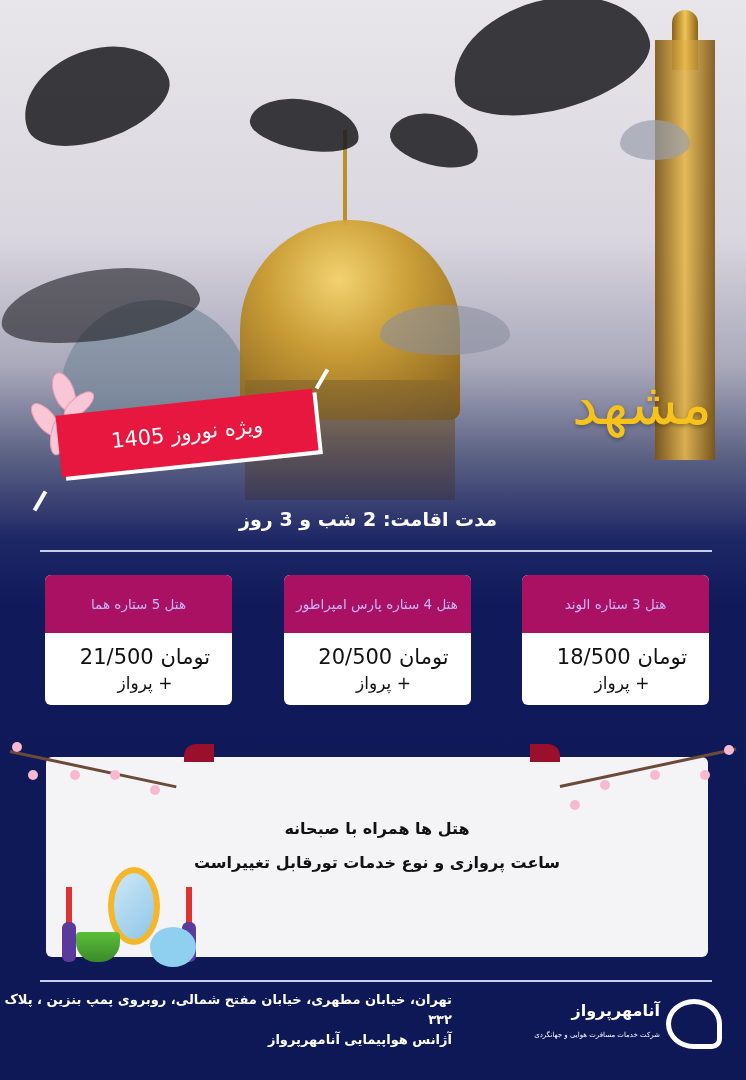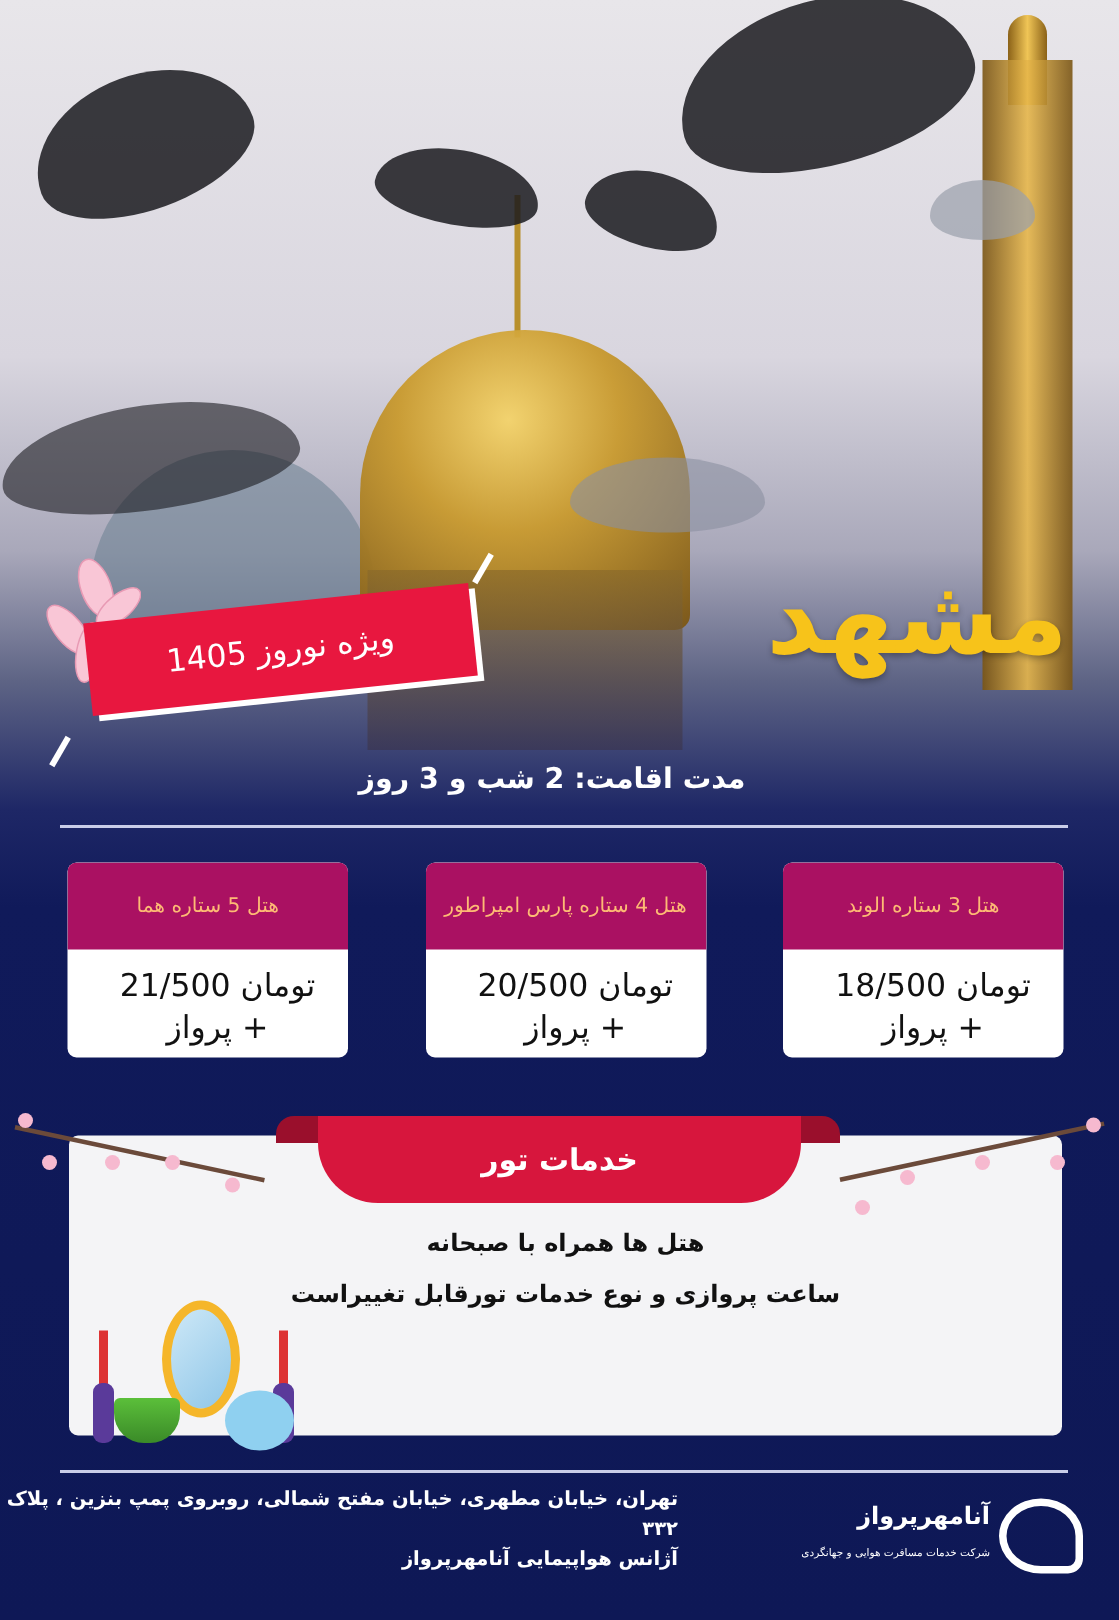--- a/index.html
+++ b/index.html
@@ -11,36 +11,36 @@
   .dome { position: absolute; left: 240px; top: 220px; width: 220px; height: 200px; border-radius: 110px 110px 10px 10px;
     background: radial-gradient(circle at 45% 30%, #f4d36a 0%, #c99a2e 40%, #7a5514 100%); opacity: .95; }
   .dome-base { position: absolute; left: 245px; top: 380px; width: 210px; height: 120px; background: linear-gradient(#8a6a2a,#3a3550); opacity: .7; }
   .spire { position: absolute; left: 343px; top: 130px; width: 4px; height: 95px; background: #b8902c; }
   .minaret { position: absolute; left: 655px; top: 40px; width: 60px; height: 420px;
     background: linear-gradient(90deg, #7a5514, #e6b64a 50%, #7a5514); opacity: .9; }
   .minaret-top { position: absolute; left: 672px; top: 10px; width: 26px; height: 60px; background: linear-gradient(90deg,#8b6218,#f0c556,#8b6218); border-radius: 13px 13px 0 0; }
   .dome2 { position: absolute; left: 60px; top: 300px; width: 190px; height: 160px; border-radius: 95px 95px 0 0; background: #6f8494; opacity: .6; }
   .bird { position: absolute; background: #1a1a1f; border-radius: 50% 50% 50% 50% / 60% 60% 40% 40%; opacity: .85; }
   
-  .city-title { position: absolute; right: 34px; top: 370px; color: #f7c31a; font-size: 70px; font-weight: bold; direction: rtl;
+  .city-title { position: absolute; right: 34px; top: 370px; color: #f7c31a; font-size: 58px; font-weight: normal; direction: rtl;
     text-shadow: 0 2px 4px rgba(0,0,0,.3); }
   .nowruz-badge { position: absolute; left: 58px; top: 402px; width: 258px; height: 62px; background: #e8173f;
     transform: rotate(-6deg); box-shadow: 4px 4px 0 #fff; display: flex; align-items: center; justify-content: center; }
   .nowruz-badge span { color: #fff; font-size: 21px; direction: rtl; letter-spacing: 1px; }
   .flower { position: absolute; left: 24px; top: 370px; width: 70px; height: 90px; }
   .deco-tick { position: absolute; width: 4px; height: 22px; background: #fff; }
   .stay { position: absolute; left: 0; right: 0; top: 508px; text-align: center; color: #fff; font-size: 19px; font-weight: bold; direction: rtl; padding-right: 10px; }
   .divider { position: absolute; left: 40px; width: 672px; height: 2px; background: #c9cde8; }
   
   .cards { position: absolute; top: 575px; left: 45px; width: 664px; display: flex; justify-content: space-between; direction: ltr; }
   .card { width: 187px; height: 130px; background: #fff; border-radius: 6px; overflow: hidden; }
-  .card-head { height: 58px; background: #aa1162; color: #fdba74; font-size: 13.5px; display: flex; align-items: center; justify-content: center; direction: rtl; }
+  .card-head { height: 58px; background: #aa1162; color: #c4b5fd; font-size: 13.5px; display: flex; align-items: center; justify-content: center; direction: rtl; }
   .card-body { text-align: center; color: #111; direction: rtl; padding-left: 13px; }
   .card-price { font-size: 21px; margin-top: 12px; }
-  .card-flight { font-size: 21px; margin-top: 4px; }
+  .card-flight { font-size: 17px; margin-top: 4px; }
   
   .services { position: absolute; left: 46px; top: 757px; width: 662px; height: 200px; background: #f4f4f6; border-radius: 6px; }
   .services-tab { position: absolute; left: 212px; top: 744px; width: 322px; height: 58px; background: #d7163d; border-radius: 0 0 40px 40px;
     display: flex; align-items: center; justify-content: center; }
   .services-tab-ear-l, .services-tab-ear-r { position: absolute; top: 744px; width: 30px; height: 18px; background: #9a0f2c; }
   .services-tab-ear-l { left: 184px; border-radius: 12px 0 0 0; }
   .services-tab-ear-r { left: 530px; border-radius: 0 12px 0 0; }
   .services-title { color: #fff; font-size: 20px; font-weight: bold; direction: rtl; }
   .service-line { position: absolute; left: 0; right: 0; text-align: center; color: #111; font-weight: bold; direction: rtl; font-size: 16px; }
   .branch { position: absolute; height: 3px; background: #6b4a3a; transform-origin: left center; }
@@ -128,23 +128,20 @@
       </div>
     </div>
   </div>
 
   <div class="services">
     <div class="service-line" style="top:96px;">ساعت پروازی و نوع خدمات تورقابل تغییراست</div>
     <div class="service-line" style="top:62px;">هتل ها همراه با صبحانه</div>
   </div>
   <div class="services-tab-ear-l"></div>
   <div class="services-tab-ear-r"></div>
-  <div class="services-tab">
-    <span class="services-title">خدمات تور</span>
-  </div>
 
   <div>
     <div class="branch" style="left:10px;top:750px;width:170px;transform:rotate(12deg);"></div>
     <div class="blossom" style="left:12px;top:742px;"></div>
     <div class="blossom" style="left:28px;top:770px;"></div>
     <div class="blossom" style="left:70px;top:770px;"></div>
     <div class="blossom" style="left:110px;top:770px;"></div>
     <div class="blossom" style="left:150px;top:785px;"></div>
   </div>
   <div>

